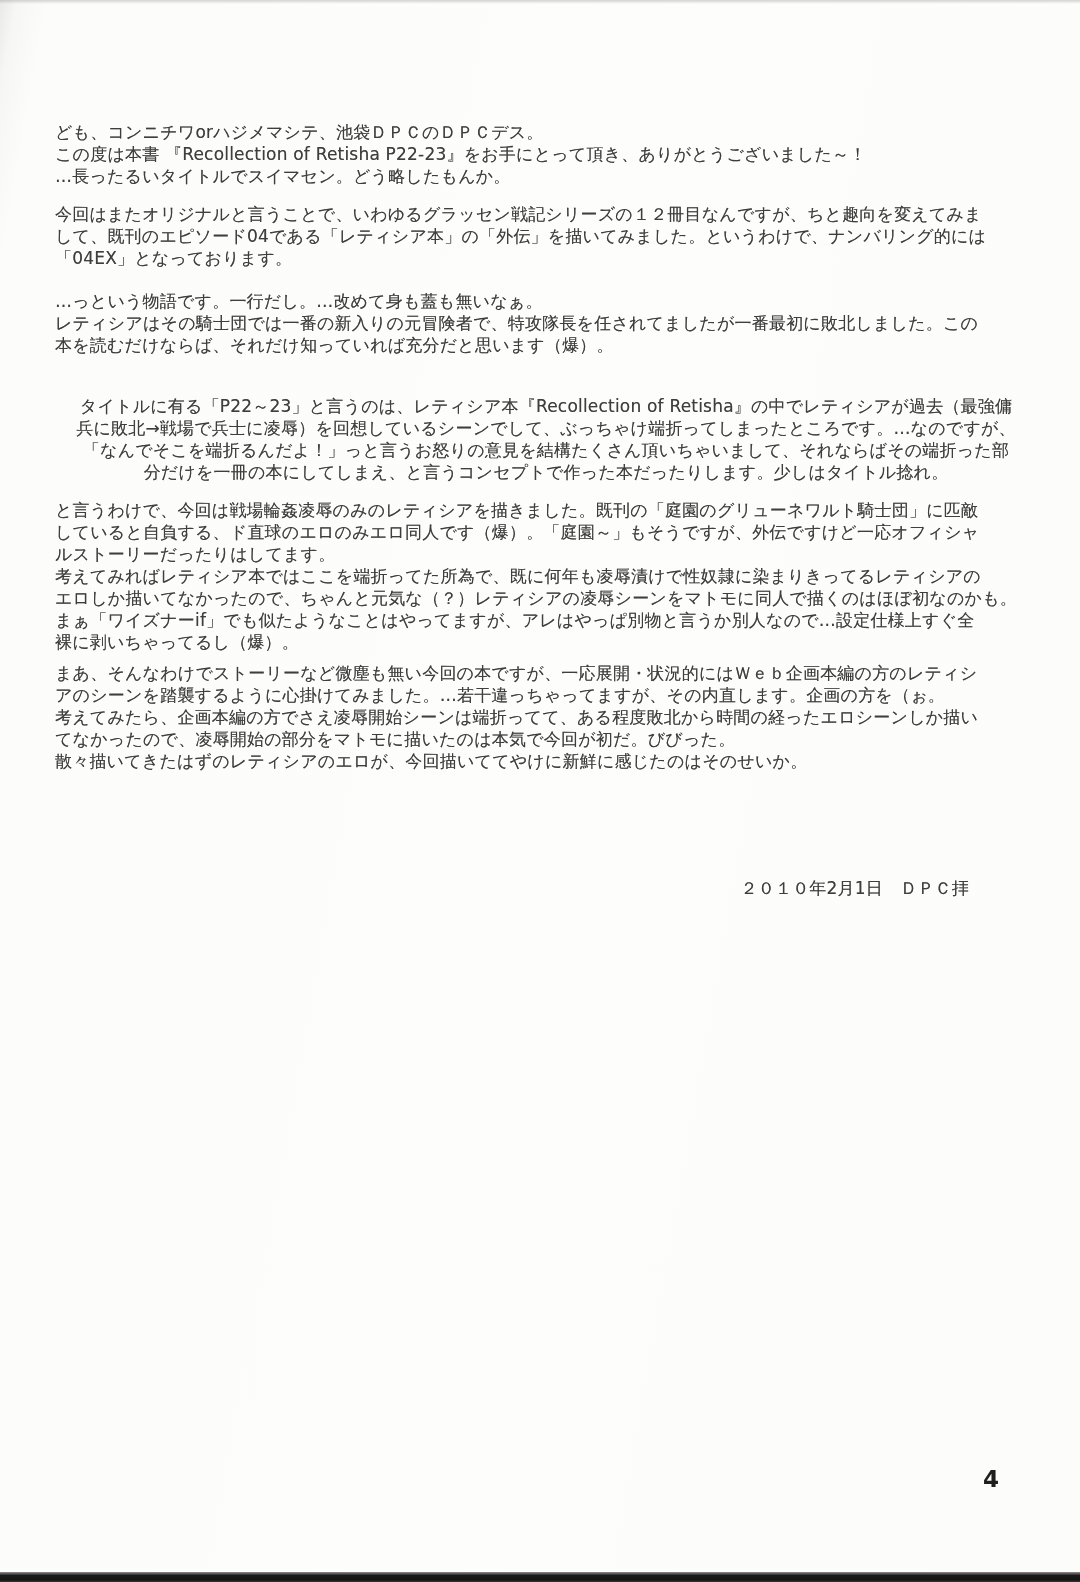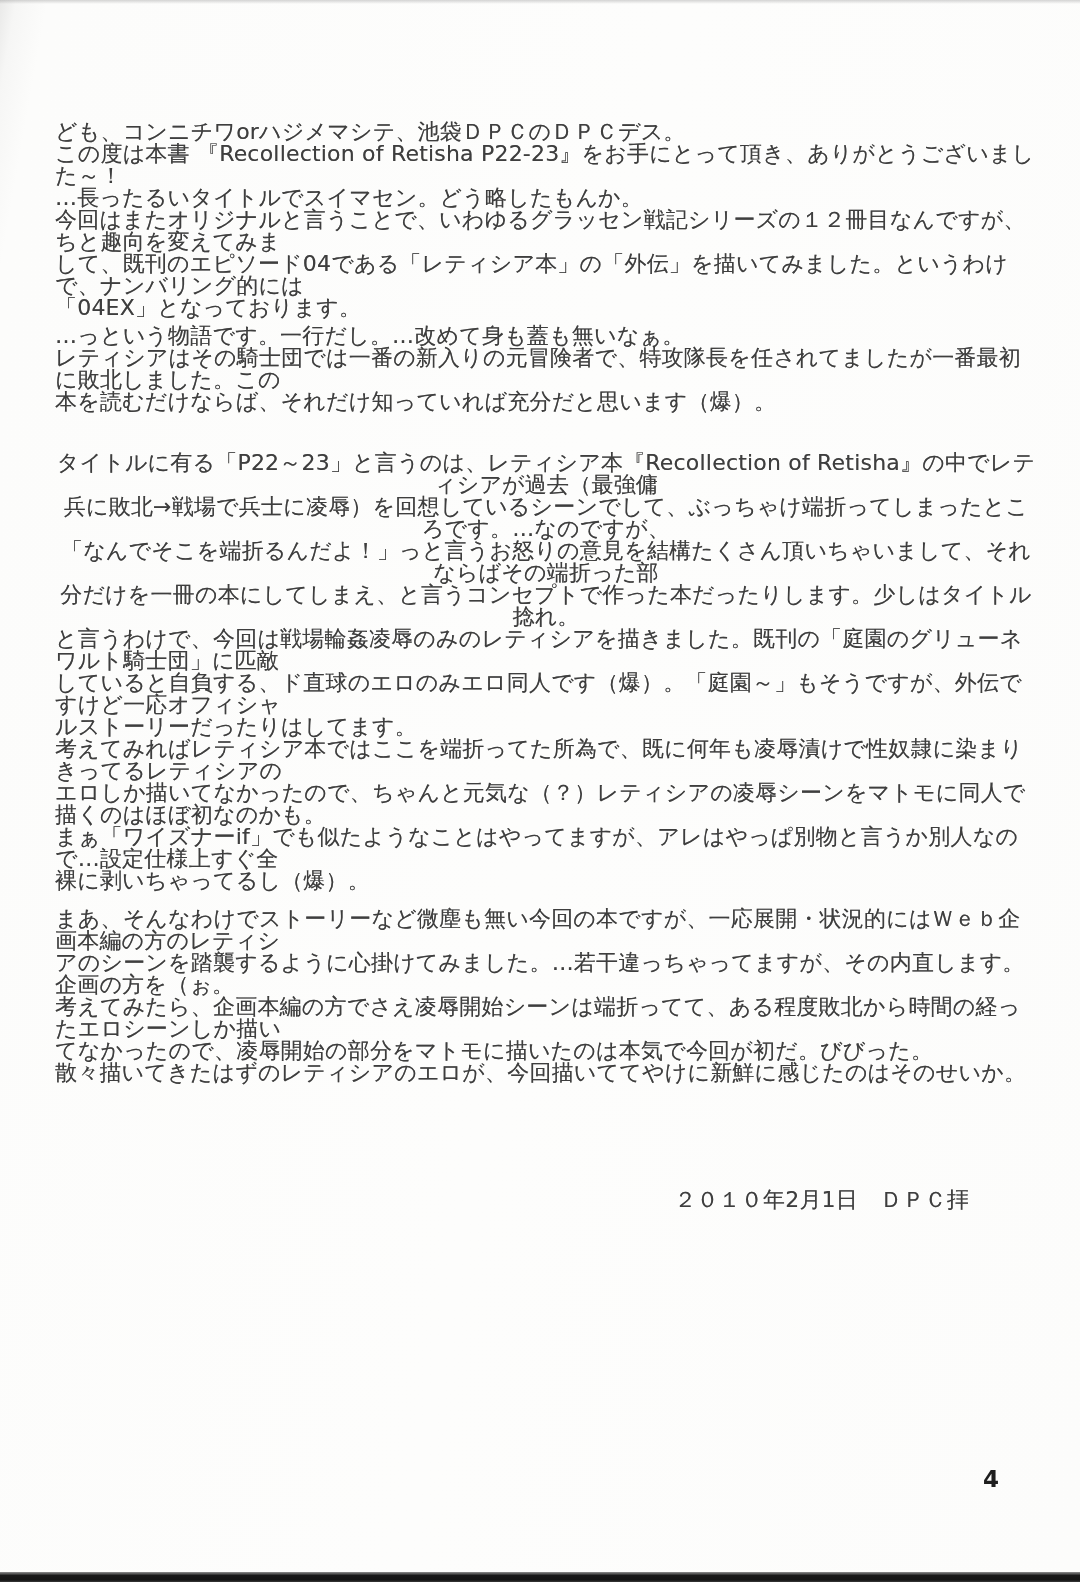--- a/index.html
+++ b/index.html
@@ -35,34 +35,34 @@
     position: absolute;
     bottom: 0; left: 0; right: 0;
     height: 10px;
     background: linear-gradient(to bottom, #8f8f8f 0%, #181818 35%, #141414 80%, #3a3a3a 100%);
   }
   .content {
     position: absolute;
     left: 55px;
     top: 121px;
     width: 982px;
-    font-size: 22px;
+    font-size: 17px;
     line-height: 22px;
     color: #3e3e3e;
     letter-spacing: 0.2px;
     text-shadow: 0 0 0.3px rgba(60,60,60,0.55);
   }
   .para {
     margin: 0;
     white-space: pre-line;
   }
-  .mt-16  { }
-  .mt-14  { margin-top: 16px; }
+  .mt-16  { margin-top: 16px; }
+  .mt-14  { margin-top: 9px; }
   .mt-20  { margin-top: 20px; }
-  .mt-21  { margin-top: 6px; }
+  .mt-21  { margin-top: 21px; }
   .mt-34  { margin-top: 34px; }
   .mt-37  { margin-top: 37px; }
   .mt-38  { margin-top: 38px; }
   .mt-39  { margin-top: 39px; text-align: center; }
   .date-line {
     margin: 105px 0 0 0;
     text-align: right;
     padding-right: 68px;
     white-space: pre;
   }

